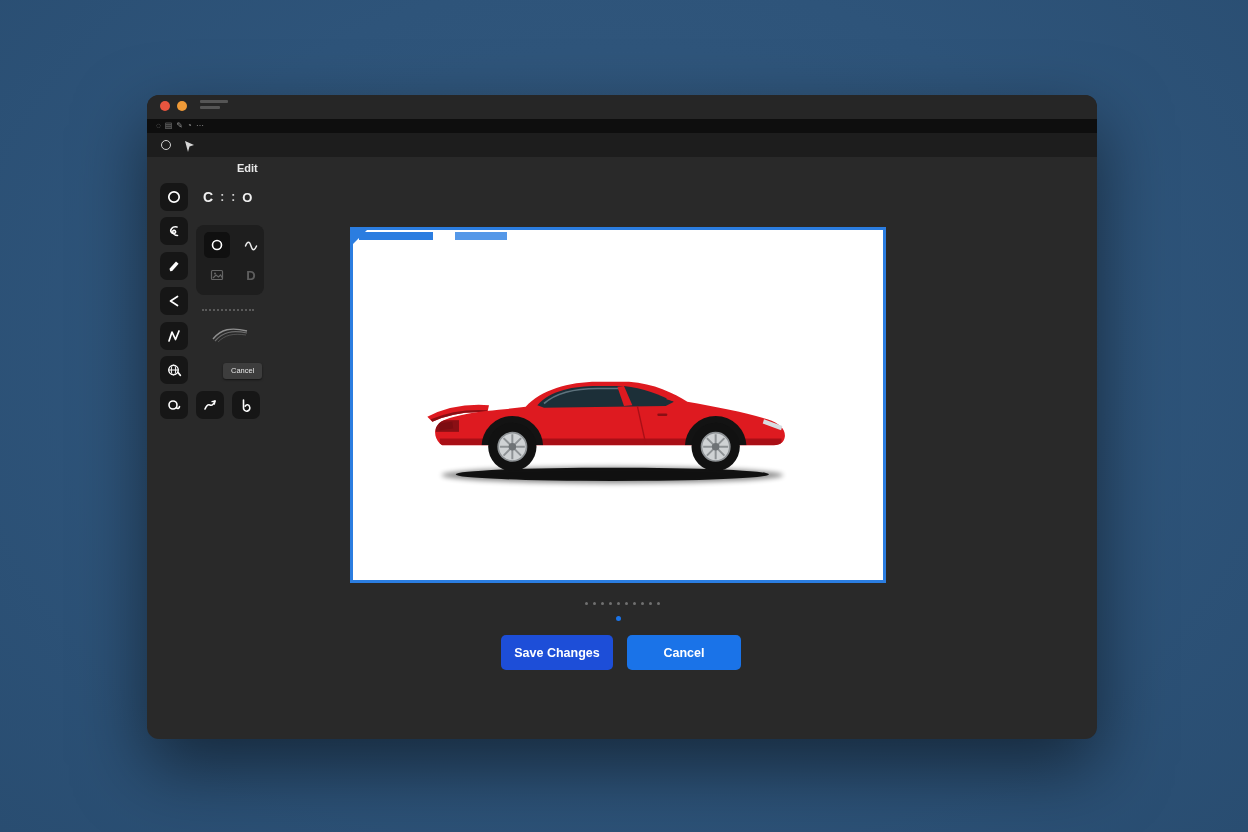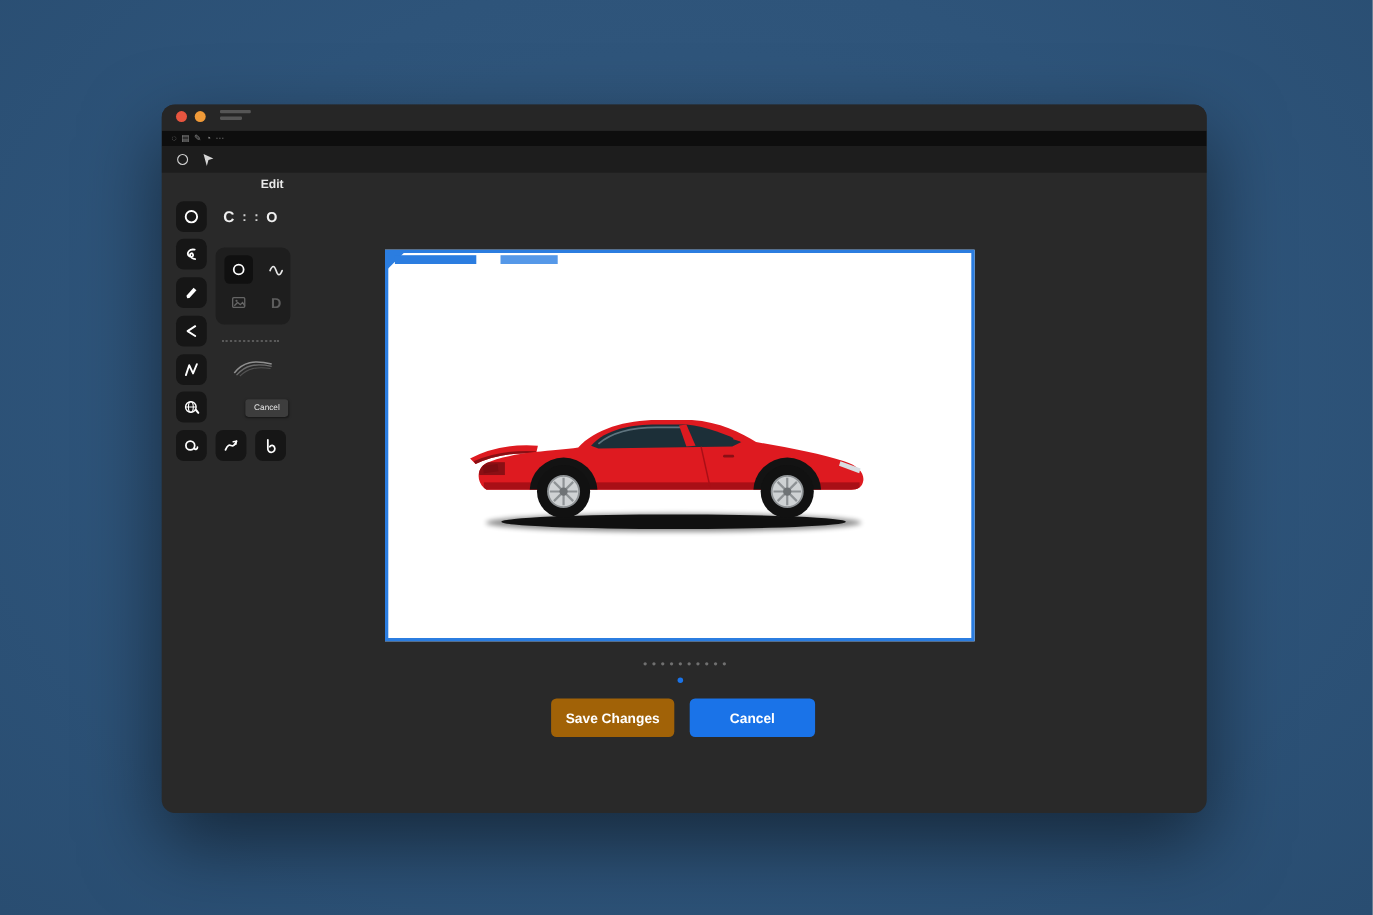--- a/index.html
+++ b/index.html
@@ -85,21 +85,21 @@
   .dots { position:absolute; left:0; right:0; top:507px; display:flex;
           justify-content:center; gap:5px; }
   .dot { width:3px; height:3px; border-radius:50%; background:#707070; }
   .blue-dot { position:absolute; left:469px; top:521px; width:5px; height:5px;
               border-radius:50%; background:var(--accent,#1a73e8); }
 
   
   .btn { position:absolute; top:540px; height:35px; border:none; border-radius:5px;
          color:#ffffff; font-family:"Liberation Sans", sans-serif; font-size:12.5px;
          font-weight:700; cursor:pointer; }
-  .btn.save { left:354px; width:112px; background:#a16207; }
+  .btn.save { left:354px; width:112px; background:#1d4ed8; }
   .btn.cancel { left:480px; width:114px; background:var(--accent,#1a73e8); }
 
   svg { overflow:visible; }
 </style>
 </head>
 <body>
 
 <div class="page">
 
   <div class="window">

